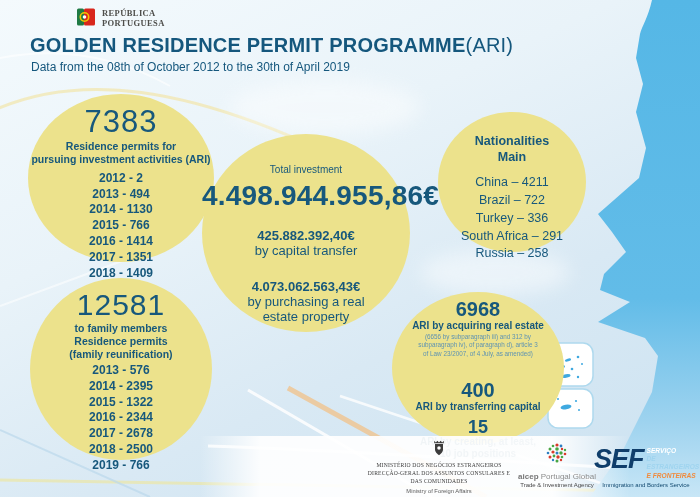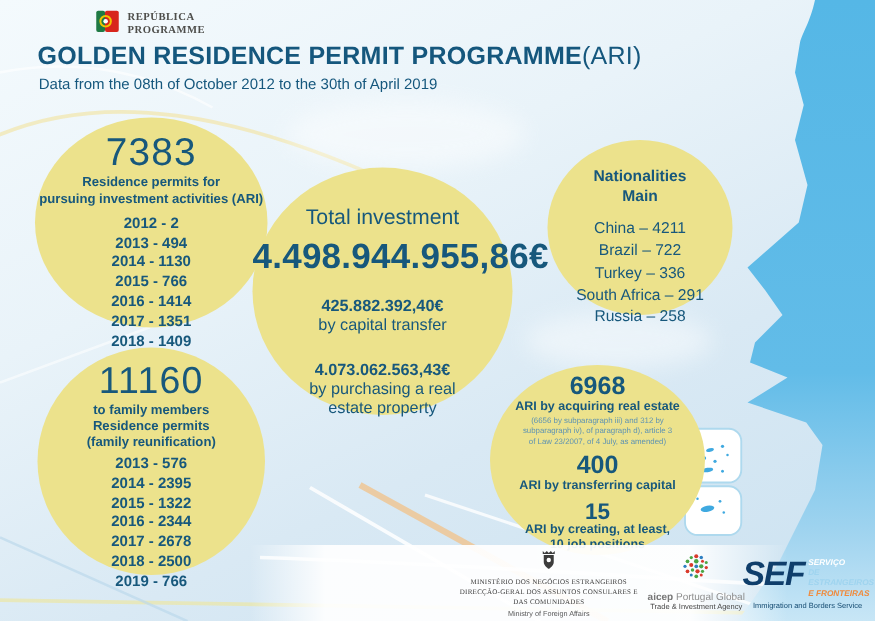--- a/index.html
+++ b/index.html
@@ -25,33 +25,33 @@
   .c-nat   { left:438px; top:112px; width:148px; height:140px; padding-top:22px; }
   .c-fam   { left:30px;  top:278px; width:182px; height:182px; padding-top:11px; }
   .c-types { left:392px; top:292px; width:172px; height:152px; padding-top:7px; }
 
   .big-num   { font-size:31px; font-weight:normal; letter-spacing:1px; line-height:1.05; }
   .c-label   { font-size:10.5px; font-weight:bold; line-height:1.25; margin-top:1px; }
   .years     { font-size:12px; font-weight:bold; line-height:1.32; margin-top:5px; }
   .c-fam .big-num { font-size:30px; }
   .c-fam .years { margin-top:2px; }
 
-  .inv-title { font-size:17px; }
+  .inv-title { font-size:10px; }
   .inv-total { font-size:28px; font-weight:bold; margin-top:5px; letter-spacing:.2px; }
   .inv-val   { font-size:13px; font-weight:bold; }
   .inv-lab   { font-size:13px; line-height:1.2; }
   .gap16 { margin-top:16px; } .gap20 { margin-top:20px; }
 
   .nat-title { font-size:12.5px; font-weight:bold; line-height:1.25; }
   .nat-list  { font-size:12.5px; line-height:1.42; margin-top:9px; }
 
   .t-num  { font-size:20px; font-weight:bold; line-height:1.05; }
   .t-lab  { font-size:10px; font-weight:bold; line-height:1.15; }
   .t-note { font-size:6.3px; color:#5e93b2; line-height:1.35; margin-top:1px; }
-  .mt7 { margin-top:4px;text-align:center; } .mt5 { margin-top:5px; }
+  .mt7 { margin-top:22px;text-align:center; } .mt5 { margin-top:5px; }
   .t-num-s { font-size:18px; font-weight:bold; line-height:1.05; }
 
   
   .footer-band { position:absolute; left:200px; top:436px; width:430px; height:61px; z-index:2;
     background:linear-gradient(90deg, rgba(255,255,255,0) 0%, rgba(255,255,255,.92) 14%, rgba(255,255,255,.95) 82%, rgba(255,255,255,0) 100%); }
   .f-ministry { position:absolute; left:350px; top:440px; width:178px; text-align:center; z-index:3; }
   .f-ministry .lines { font-family:"Liberation Serif", serif; font-size:5.6px; color:#3c3c3c; letter-spacing:.2px; line-height:1.45; margin-top:1px; }
   .f-ministry .eng { font-size:5.8px; color:#5c5c5c; margin-top:3px; }
   .f-aicep { position:absolute; left:506px; top:441px; width:102px; text-align:center; z-index:3; }
   .f-aicep .name { font-size:8px; color:#8d8d8d; margin-top:1px; white-space:nowrap; }
@@ -120,21 +120,21 @@
 
   <div class="gov-logo">
     <svg width="20" height="22" viewBox="0 0 20 21">
       <rect x="1" y="2" width="7" height="17" rx="1.5" fill="#1f7a44"></rect>
       <rect x="8" y="2" width="11" height="17" rx="1.5" fill="#d8261c"></rect>
       <circle cx="8.5" cy="10.5" r="4.2" fill="none" stroke="#f2c500" stroke-width="1.6"></circle>
       <circle cx="8.5" cy="10.5" r="1.8" fill="#ffffff"></circle>
     </svg>
     <div class="gov-logo-text">
       <div>REPÚBLICA</div>
-      <div>PROGRAMME</div>
+      <div>PORTUGUESA</div>
     </div>
   </div>
 
   <div class="title">
     <span>GOLDEN RESIDENCE PERMIT PROGRAMME</span><span class="suffix">(ARI)</span>
   </div>
   <div class="subtitle">Data from the 08th of October 2012 to the 30th of April 2019</div>
 
   <div class="circle c-ari">
     <div class="big-num">7383</div>
@@ -174,21 +174,21 @@
     <div class="nat-list">
       <div>China – 4211</div>
       <div>Brazil –  722</div>
       <div>Turkey – 336</div>
       <div>South Africa – 291</div>
       <div>Russia – 258</div>
     </div>
   </div>
 
   <div class="circle c-fam">
-    <div class="big-num">11160</div>
+    <div class="big-num">12581</div>
     <div class="c-label">
       <div>to family members</div>
       <div>Residence permits</div>
       <div>(family reunification)</div>
     </div>
     <div class="years">
       <div>2013 - 576</div>
       <div>2014 - 2395</div>
       <div>2015 - 1322</div>
       <div>2016 - 2344</div>

